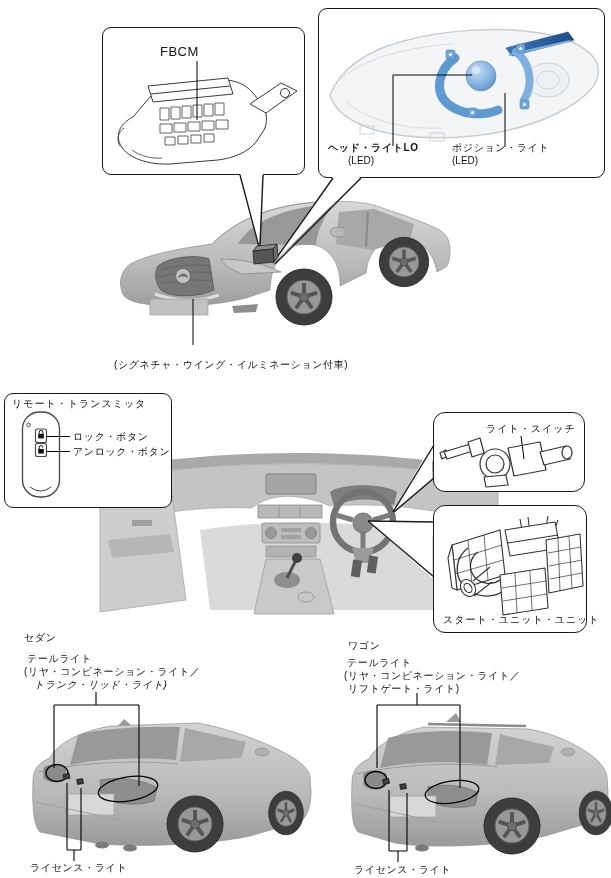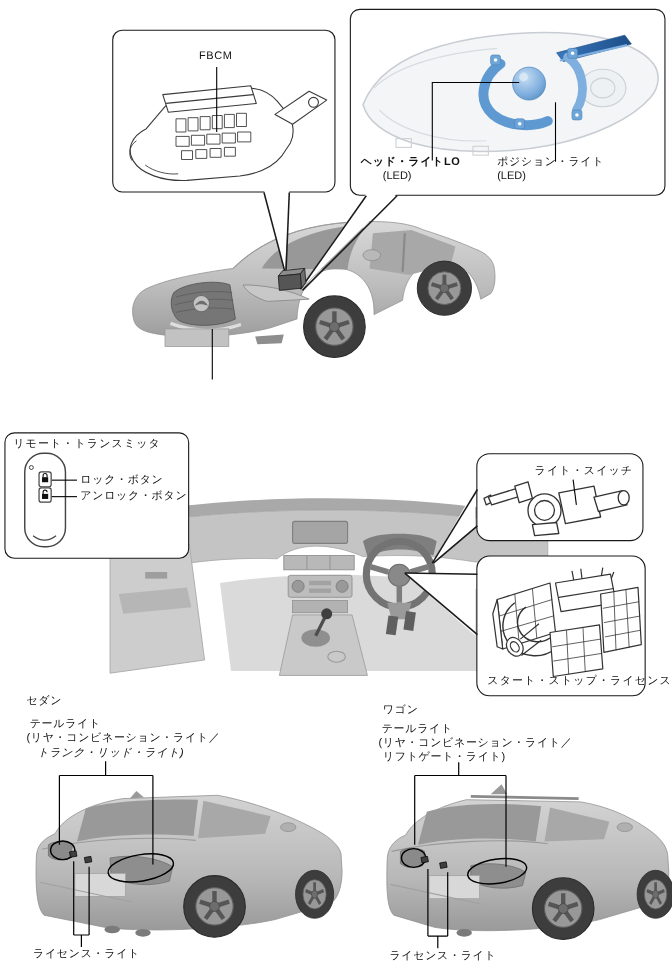--- a/index.html
+++ b/index.html
@@ -330,34 +330,35 @@
   <g stroke="#000" fill="none" stroke-width="1.1">
     <path d="M417,693 L417,705 M377,705 L460,705 M377,705 L377,768 M460,705 L460,788"></path>
     <ellipse cx="376" cy="780" rx="11" ry="8.5" stroke-width="1.3"></ellipse>
     <ellipse cx="452" cy="792" rx="27" ry="11" stroke-width="1.3" transform="rotate(-8 452 792)"></ellipse>
     <rect x="383" y="779" width="6" height="5" fill="#3f3f3f" stroke-width="0.6" transform="rotate(-10 386 781)"></rect>
     <rect x="400" y="784" width="6" height="5" fill="#3f3f3f" stroke-width="0.6" transform="rotate(-10 403 786)"></rect>
     <path d="M389,790 L389,851 M407,793 L407,851 M389,851 L407,851 M398,851 L398,862"></path>
   </g>
 </svg>
 
-<div class="lbl" style="left:181px;top:46px;font-size:10px;letter-spacing:0.5px;">FBCM</div>
+<div class="lbl" style="left:160px;top:46px;font-size:13px;letter-spacing:0.5px;">FBCM</div>
 
 <div class="lbl" style="left:328px;top:142px;font-weight:bold;">ヘッド・ライトLO</div>
 <div class="lbl" style="left:348px;top:155px;letter-spacing:0;">(LED)</div>
 <div class="lbl" style="left:452px;top:142px;">ポジション・ライト</div>
 <div class="lbl" style="left:452px;top:155px;letter-spacing:0;">(LED)</div>
 
+<div class="lbl" style="left:114px;top:359px;">(シグネチャ・ウイング・イルミネーション付車)</div>
 
 <div class="lbl t" style="left:12px;top:398px;font-size:10px;">リモート・トランスミッタ</div>
 <div class="lbl" style="left:73px;top:431px;">ロック・ボタン</div>
 <div class="lbl" style="left:73px;top:446px;">アンロック・ボタン</div>
 
 <div class="lbl t" style="left:486px;top:423px;font-size:10px;">ライト・スイッチ</div>
-<div class="lbl t" style="left:443px;top:614px;font-size:10px;">スタート・ストップ・ライセンス</div>
+<div class="lbl t" style="left:443px;top:614px;font-size:10px;">スタート・ユニット・ユニット</div>
 
 <div class="lbl" style="left:24px;top:632px;">セダン</div>
 <div class="lbl" style="left:27px;top:653px;">テールライト</div>
 <div class="lbl" style="left:24px;top:666px;">(リヤ・コンビネーション・ライト／</div>
 <div class="lbl" style="left:34px;top:679px;font-style:italic;">トランク・リッド・ライト)</div>
 <div class="lbl" style="left:30px;top:862px;">ライセンス・ライト</div>
 
 <div class="lbl" style="left:348px;top:640px;">ワゴン</div>
 <div class="lbl" style="left:347px;top:657px;">テールライト</div>
 <div class="lbl" style="left:344px;top:670px;">(リヤ・コンビネーション・ライト／</div>

